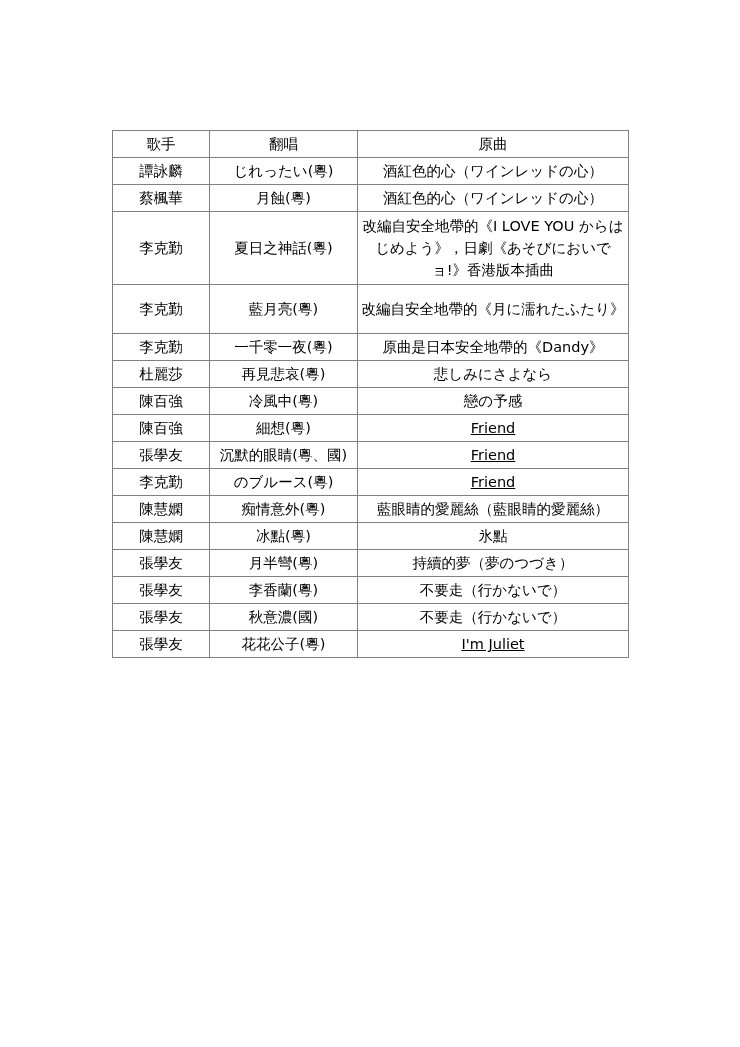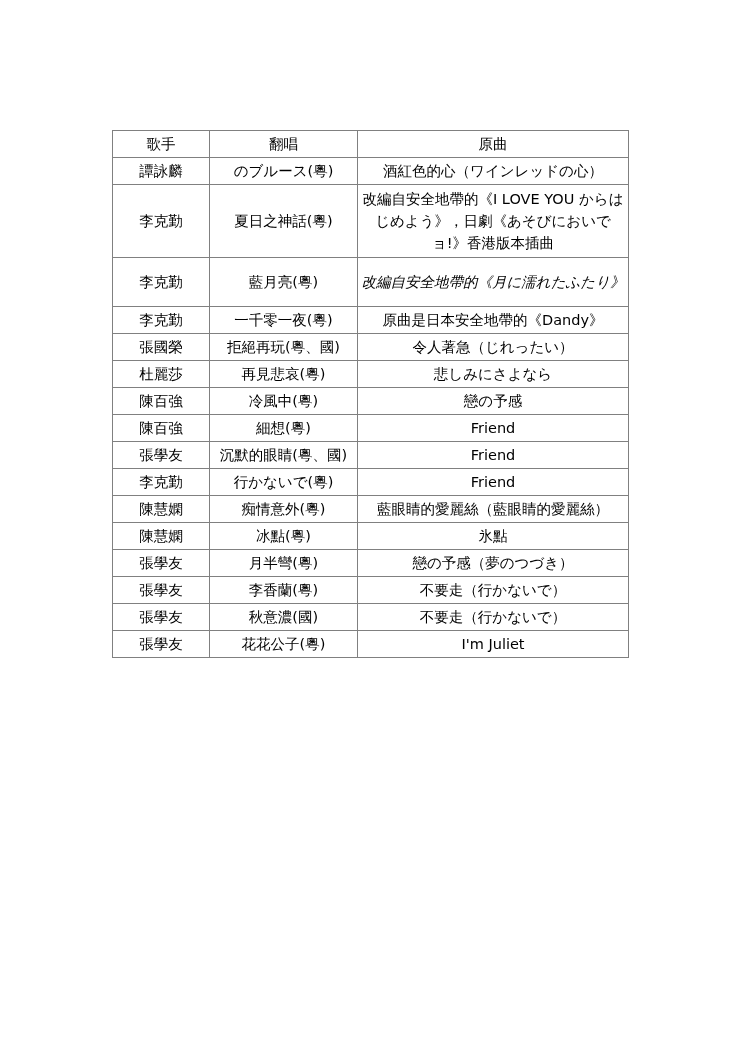--- a/index.html
+++ b/index.html
@@ -57,26 +57,27 @@
     word-wrap: break-word;
   }
 
   table.cover-table thead th {
     font-size: 14.5px;
     line-height: 22px;
   }
 
   
   table.cover-table td.tall3 { height: 68px; margin-top: 12px; }
-  table.cover-table td.tall2 { height: 44px; font-style: italic; }
+  table.cover-table td.tall2 { height: 44px; }
 
   td.latin, th.latin {
     font-family: "DejaVu Sans", "Liberation Sans", sans-serif;
     font-weight: bold;
     font-size: 13.5px;
+    text-decoration: underline;
   }
 </style>
 </head>
 <body>
 
 <div class="page">
 
   <div class="table-wrap">
     <table class="cover-table">
       <colgroup>
@@ -87,42 +88,42 @@
       <thead>
         <tr>
           <th>歌手</th>
           <th>翻唱</th>
           <th>原曲</th>
         </tr>
       </thead>
       <tbody id="table-body">
           <tr>
             <td>譚詠麟</td>
-            <td>のブルース(粵)</td>
+            <td>じれったい(粵)</td>
+            <td>酒紅色的心（ワインレッドの心）</td>
+          </tr>
+          <tr>
+            <td>蔡楓華</td>
+            <td>月蝕(粵)</td>
             <td>酒紅色的心（ワインレッドの心）</td>
           </tr>
           <tr>
             <td>李克勤</td>
             <td>夏日之神話(粵)</td>
             <td class="tall3">改編自安全地帶的《I LOVE YOU からはじめよう》，日劇《あそびにおいでョ!》香港版本插曲</td>
           </tr>
           <tr>
             <td>李克勤</td>
             <td>藍月亮(粵)</td>
             <td class="tall2">改編自安全地帶的《月に濡れたふたり》</td>
           </tr>
           <tr>
             <td>李克勤</td>
             <td>一千零一夜(粵)</td>
             <td>原曲是日本安全地帶的《Dandy》</td>
-          </tr>
-          <tr>
-            <td>張國榮</td>
-            <td>拒絕再玩(粵、國)</td>
-            <td>令人著急（じれったい）</td>
           </tr>
           <tr>
             <td>杜麗莎</td>
             <td>再見悲哀(粵)</td>
             <td>悲しみにさよなら</td>
           </tr>
           <tr>
             <td>陳百強</td>
             <td>冷風中(粵)</td>
             <td>戀の予感</td>
@@ -132,37 +133,37 @@
             <td>細想(粵)</td>
             <td class="latin">Friend</td>
           </tr>
           <tr>
             <td>張學友</td>
             <td>沉默的眼睛(粵、國)</td>
             <td class="latin">Friend</td>
           </tr>
           <tr>
             <td>李克勤</td>
-            <td>行かないで(粵)</td>
+            <td>のブルース(粵)</td>
             <td class="latin">Friend</td>
           </tr>
           <tr>
             <td>陳慧嫻</td>
             <td>痴情意外(粵)</td>
             <td>藍眼睛的愛麗絲（藍眼睛的愛麗絲）</td>
           </tr>
           <tr>
             <td>陳慧嫻</td>
             <td>冰點(粵)</td>
             <td>氷點</td>
           </tr>
           <tr>
             <td>張學友</td>
             <td>月半彎(粵)</td>
-            <td>戀の予感（夢のつづき）</td>
+            <td>持續的夢（夢のつづき）</td>
           </tr>
           <tr>
             <td>張學友</td>
             <td>李香蘭(粵)</td>
             <td>不要走（行かないで）</td>
           </tr>
           <tr>
             <td>張學友</td>
             <td>秋意濃(國)</td>
             <td>不要走（行かないで）</td>

